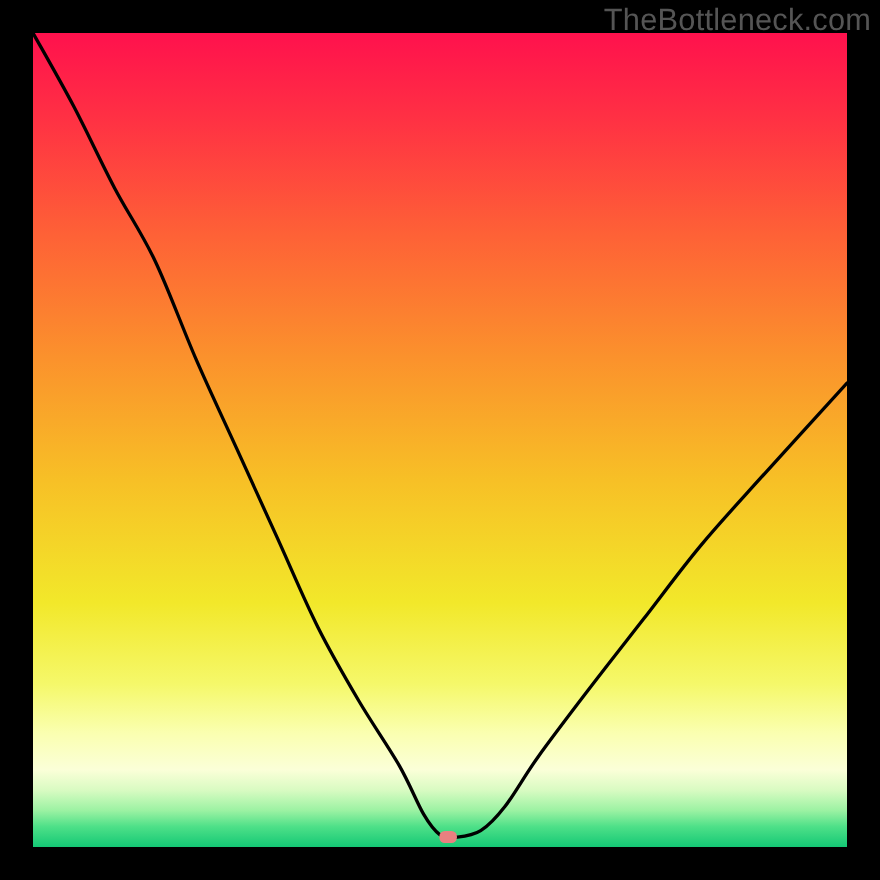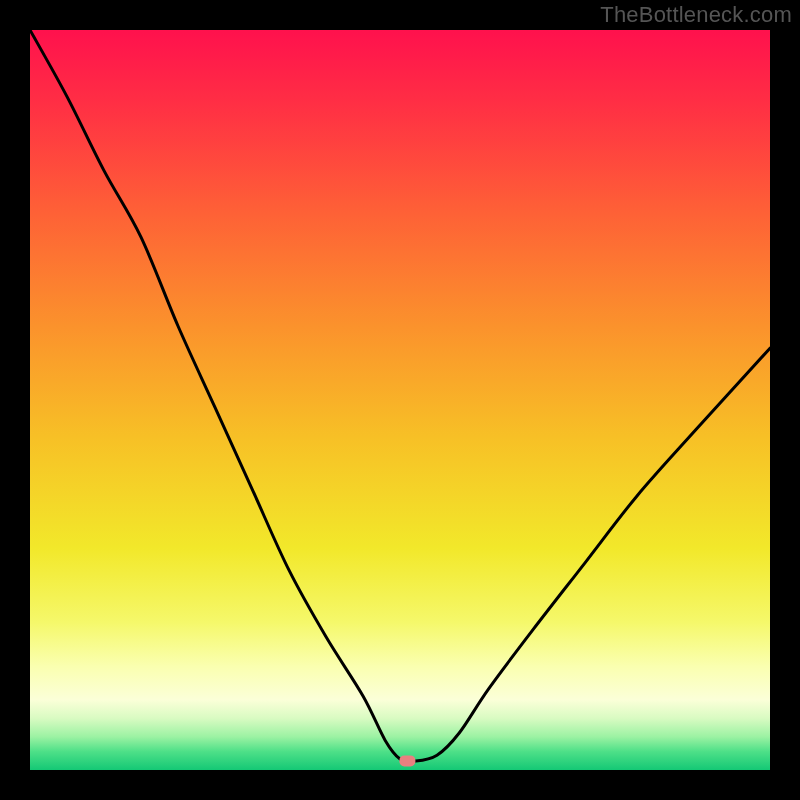--- a/index.html
+++ b/index.html
@@ -16,21 +16,21 @@
     top: 0; left: 0;
     width: 800px;
     height: 800px;
     background: #000;
   }
   .watermark {
     position: absolute;
     top: 2px;
     right: 8px;
     color: #555;
-    font-size: 22px;
+    font-size: 28px;
     font-family: Arial, sans-serif;
     letter-spacing: 0.2px;
     z-index: 10;
   }
   svg {
     position: absolute;
     top: 30px;
     left: 30px;
     width: 740px;
     height: 740px;

